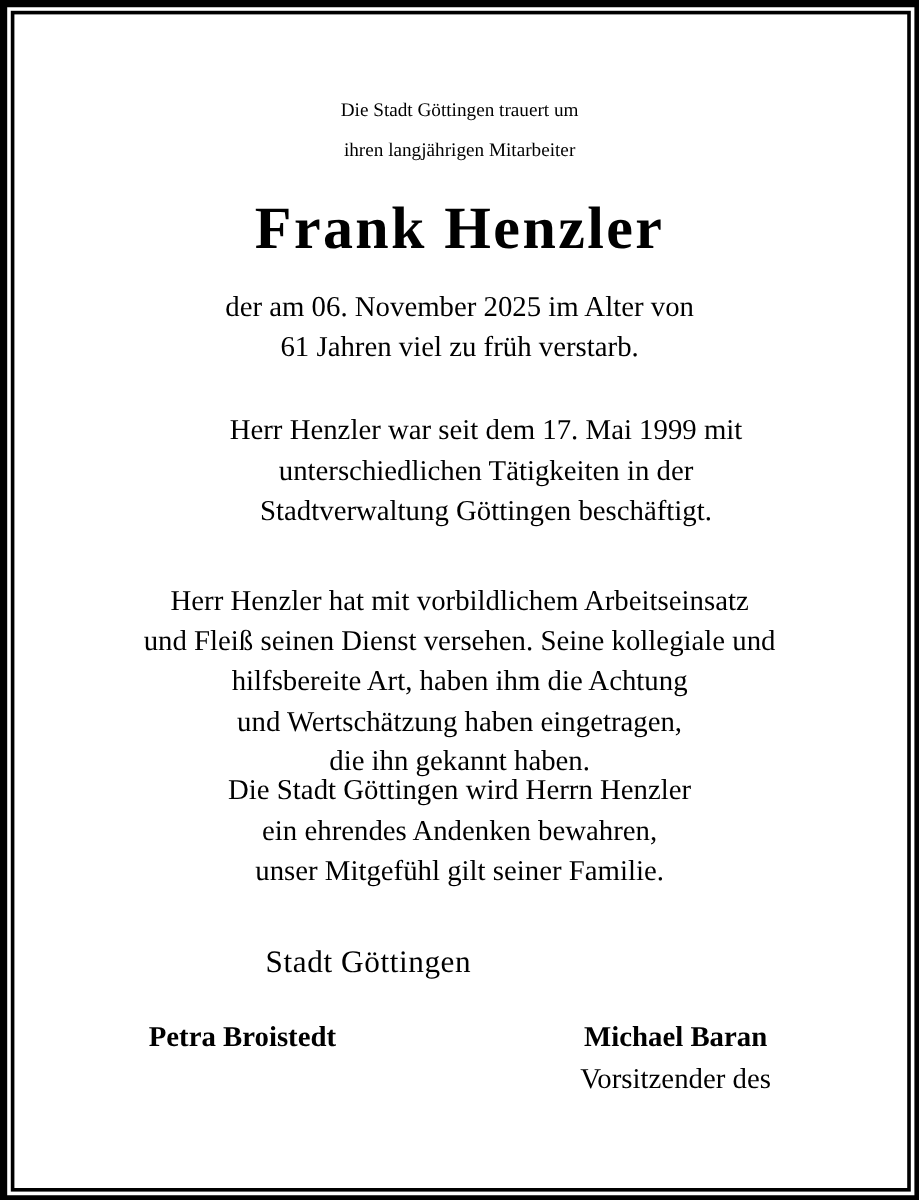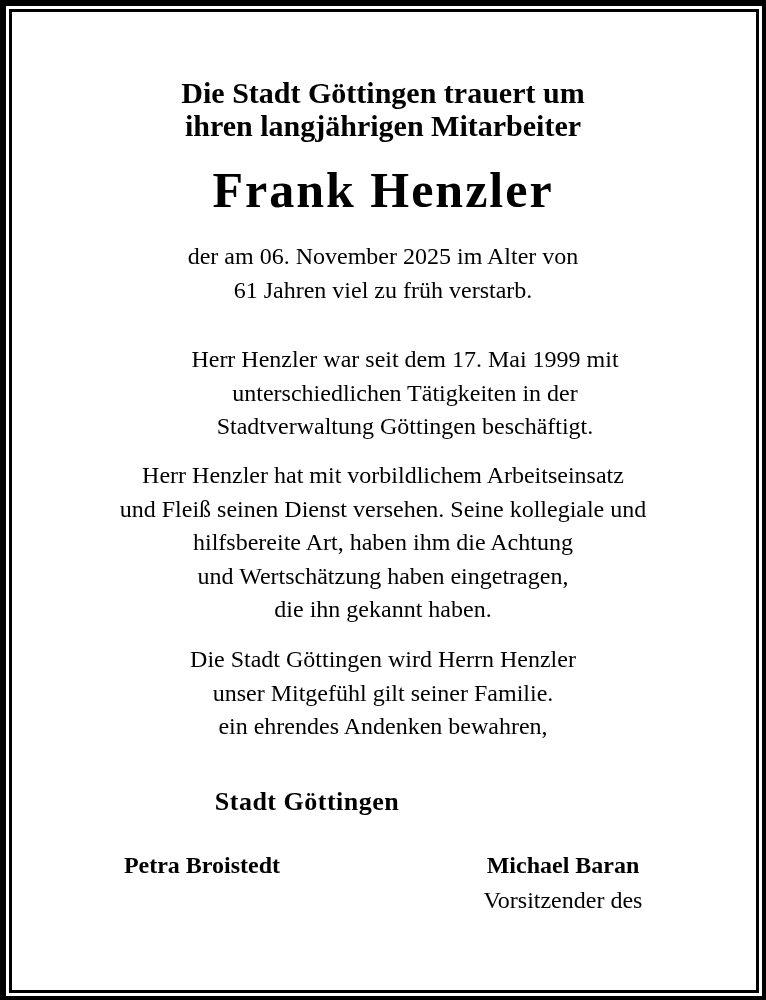--- a/index.html
+++ b/index.html
@@ -35,49 +35,48 @@
     .content {
       position: absolute;
       left: 0; top: 0;
       width: 766px;
       text-align: center;
     }
     .intro {
       position: absolute;
       left: 0; width: 766px;
       top: 76px;
-      font-size: 30px;
+      font-size: 16px;
       line-height: 33px;
-      font-weight: bold;
     }
     .name {
       position: absolute;
       left: 0; width: 766px;
       top: 160px;
       font-size: 50px;
       font-weight: bold;
       letter-spacing: 2px;
       line-height: 60px;
     }
     .block {
       position: absolute;
       left: 0; width: 766px;
       font-size: 24px;
       line-height: 33.5px;
     }
     .death { top: 240px; }
     .career { top: 343px; margin-left: 22px; }
-    .tribute { top: 459px; text-align: center; }
+    .tribute { top: 485px; text-align: center; }
     .remembrance { top: 643px; }
     .org {
       position: absolute;
       left: 0; width: 614px;
       top: 787px;
       font-size: 26px;
-      font-weight: bold;
+      font-weight: normal;
       letter-spacing: 0.5px;
     }
     .sig {
       position: absolute;
       top: 848px;
       text-align: center;
       font-size: 24px;
       line-height: 35px;
     }
     .sig-left { left: 78px; width: 248px; }
@@ -118,22 +117,22 @@
   <div class="block tribute">
     <span class="line">Herr Henzler hat mit vorbildlichem Arbeitseinsatz</span>
     <span class="line">und Fleiß seinen Dienst versehen. Seine kollegiale und</span>
     <span class="line">hilfsbereite Art, haben ihm die Achtung</span>
     <span class="line">und Wertschätzung haben eingetragen,</span>
     <span class="line">die ihn gekannt haben.</span>
   </div>
 
   <div class="block remembrance">
     <span class="line">Die Stadt Göttingen wird Herrn Henzler</span>
+    <span class="line">ein ehrendes Andenken bewahren,</span>
     <span class="line">unser Mitgefühl gilt seiner Familie.</span>
-    <span class="line">ein ehrendes Andenken bewahren,</span>
   </div>
 
   <div class="org">Stadt Göttingen</div>
 
   <div class="sig sig-left">
     <span class="line sig-name">Petra Broistedt</span>
   </div>
 
   <div class="sig sig-right">
     <span class="line sig-name">Michael Baran</span>

